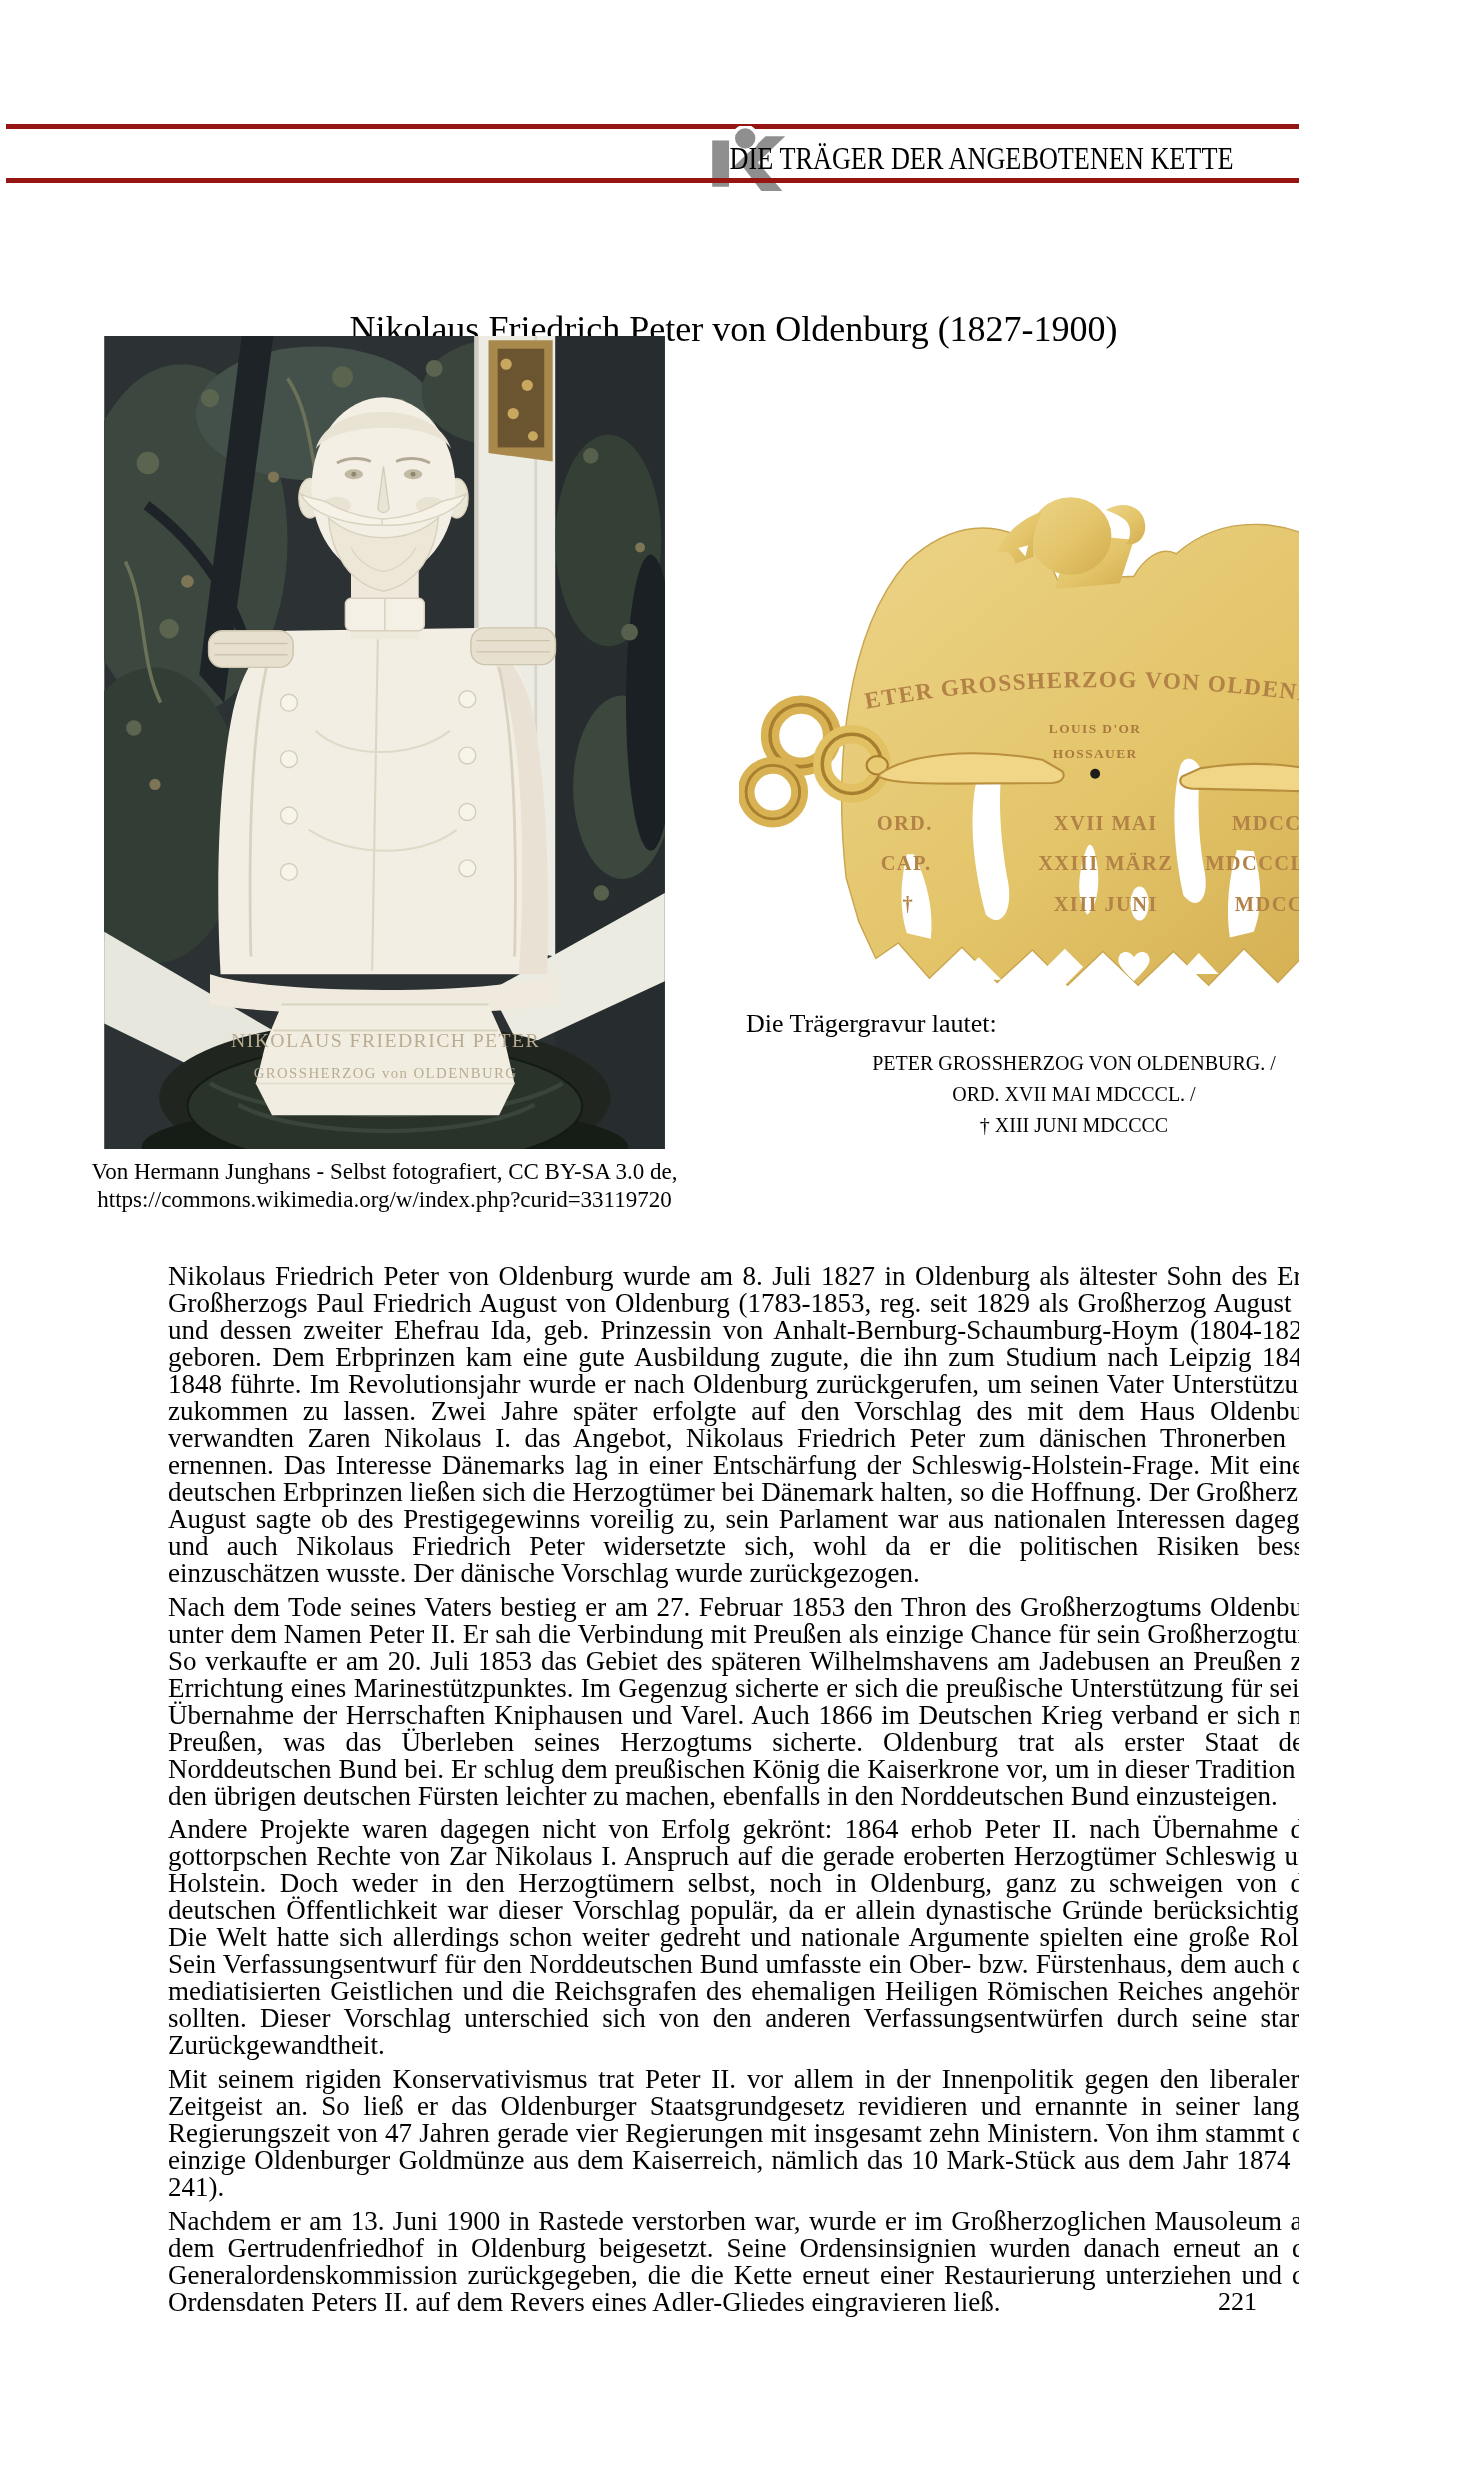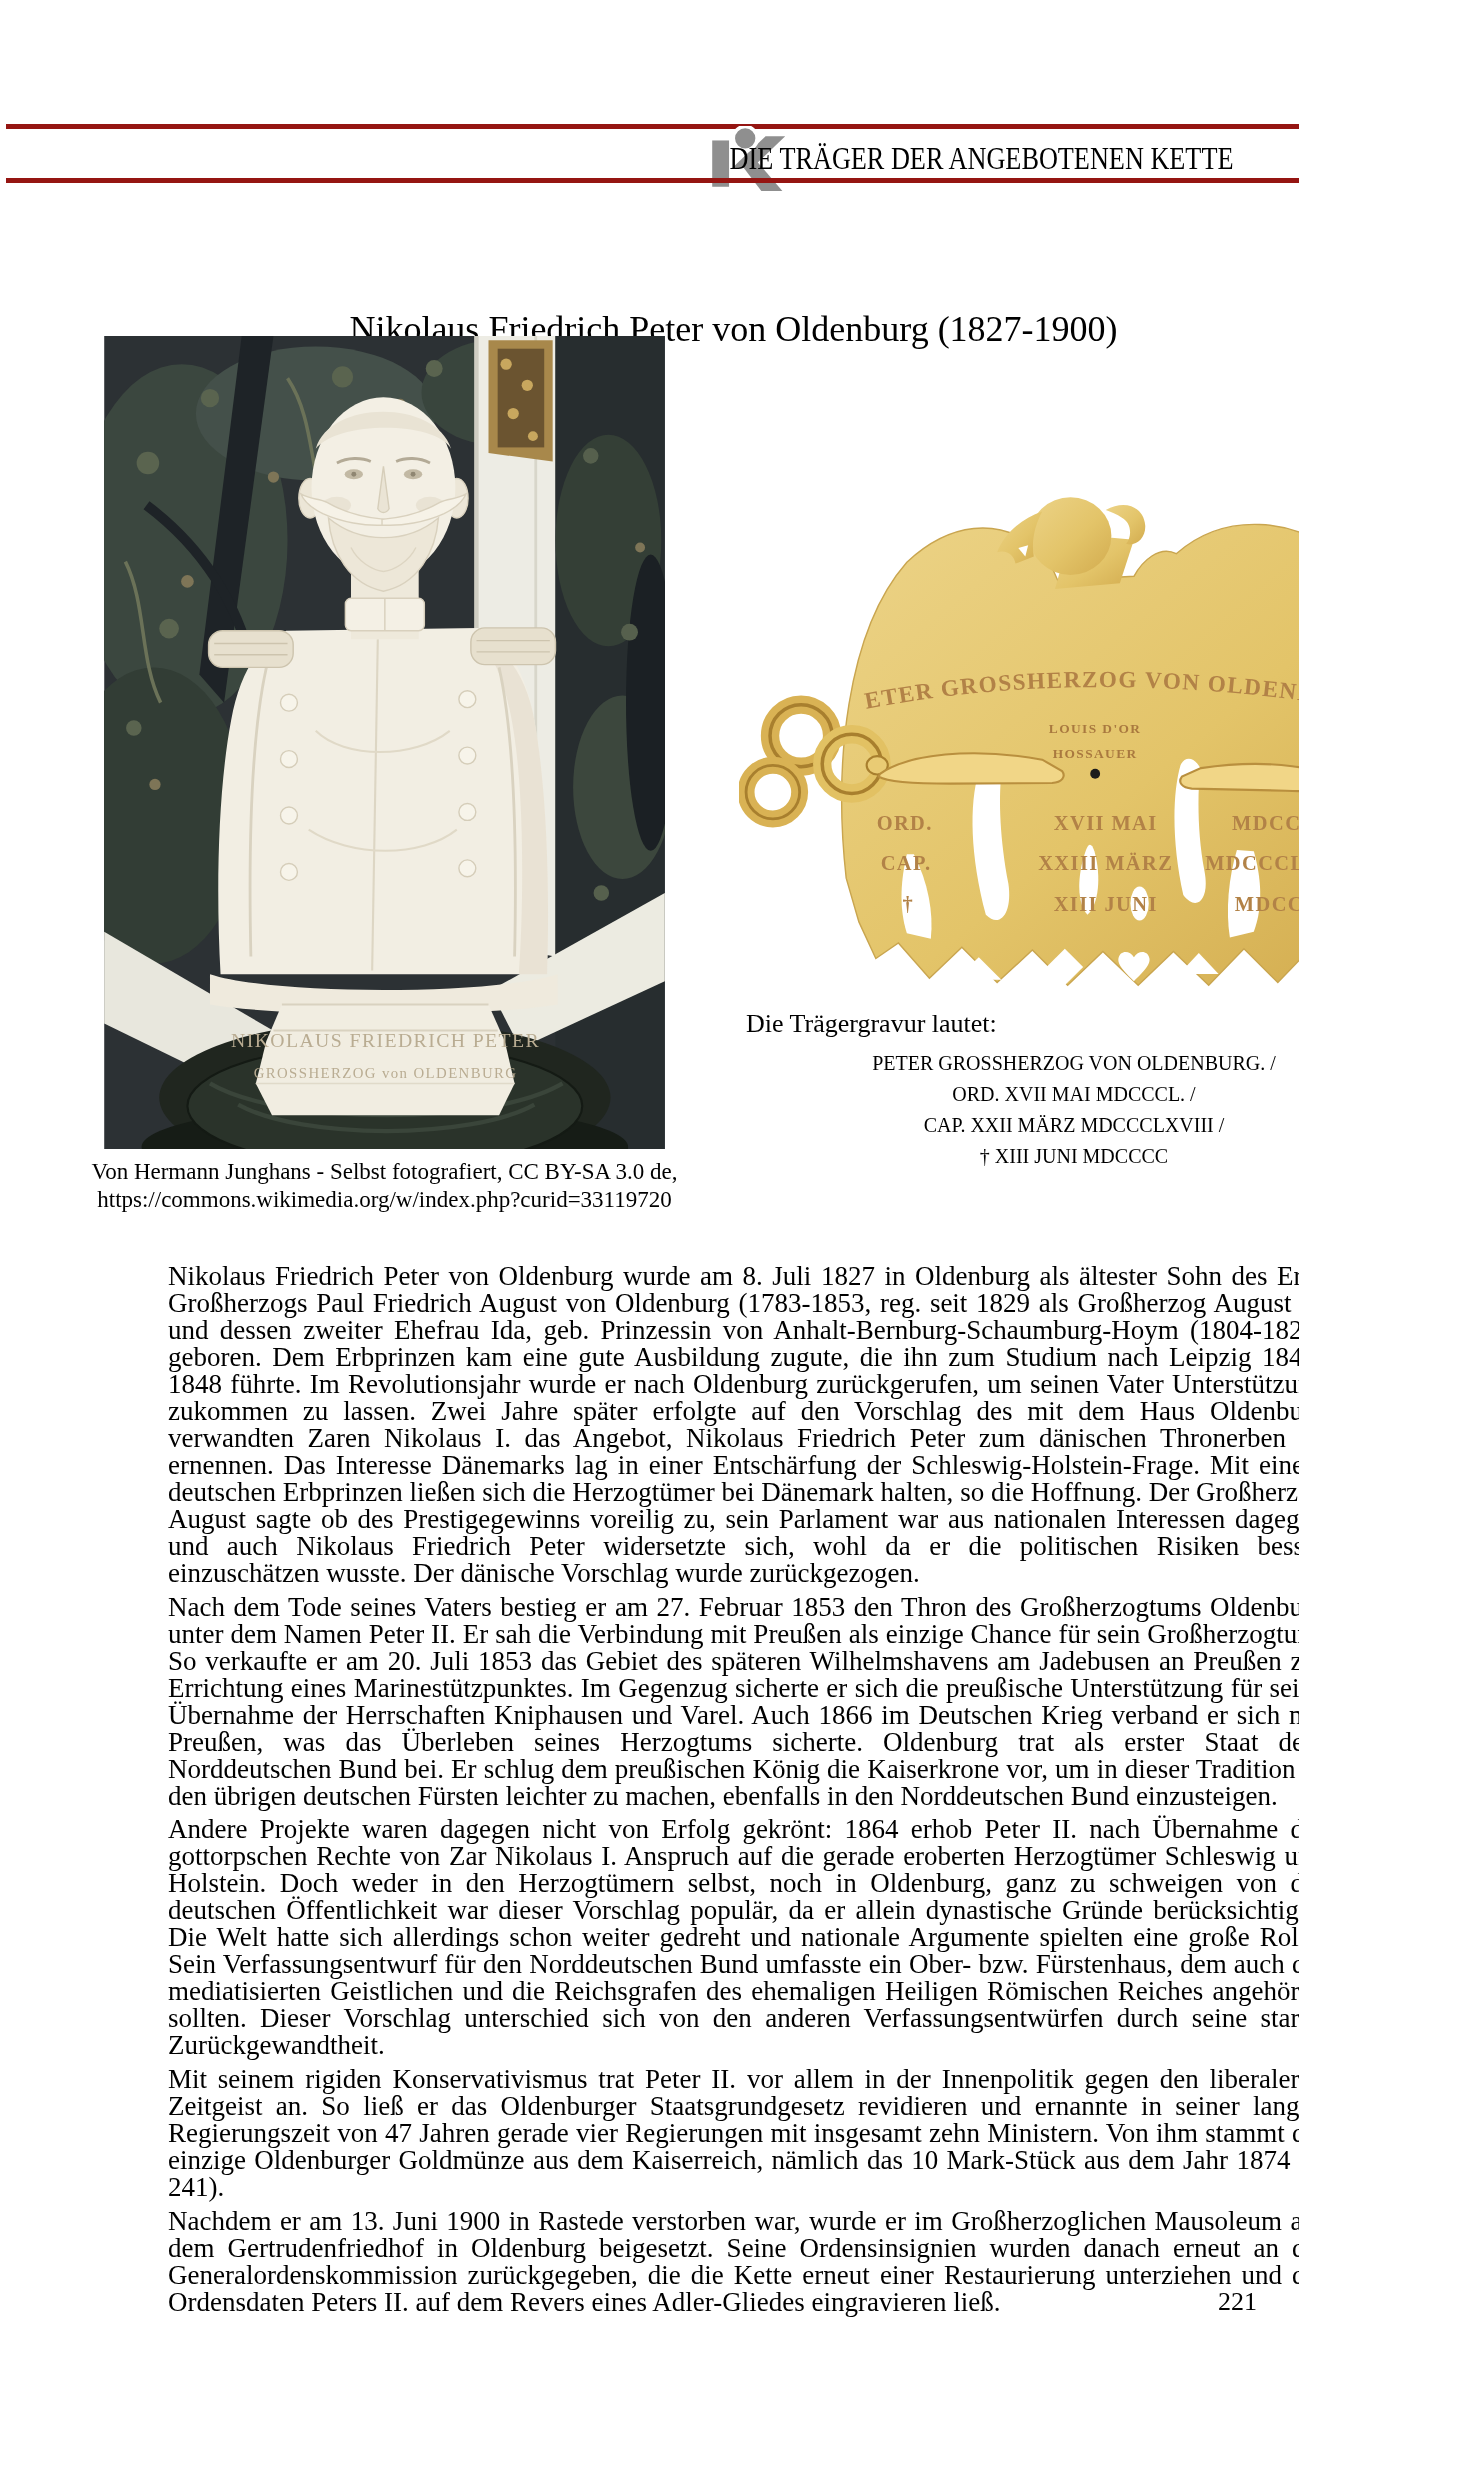--- a/index.html
+++ b/index.html
@@ -259,21 +259,20 @@
       <text x="775" y="532">MDCCCL.</text>
       <text x="775" y="589">MDCCCLXVIII</text>
       <text x="775" y="646">MDCCCC</text>
     </g>
   </svg>
 
   <div class="gravur-heading">Die Trägergravur lautet:</div>
   <div class="gravur-lines">
     <div>PETER GROSSHERZOG VON OLDENBURG. /</div>
     <div>ORD. XVII MAI MDCCCL. /</div>
-    <div>CAP. XXII MÄRZ MDCCCLXVIII /</div>
     <div>† XIII JUNI MDCCCC</div>
   </div>
 
   <div class="body-text">
     <p>Nikolaus Friedrich Peter von Oldenburg wurde am 8. Juli 1827 in Oldenburg als ältester Sohn des Erb-Großherzogs Paul Friedrich August von Oldenburg (1783-1853, reg. seit 1829 als Großherzog August I.) und dessen zweiter Ehefrau Ida, geb. Prinzessin von Anhalt-Bernburg-Schaumburg-Hoym (1804-1828) geboren. Dem Erbprinzen kam eine gute Ausbildung zugute, die ihn zum Studium nach Leipzig 1846-1848 führte. Im Revolutionsjahr wurde er nach Oldenburg zurückgerufen, um seinen Vater Unterstützung zukommen zu lassen. Zwei Jahre später erfolgte auf den Vorschlag des mit dem Haus Oldenburg verwandten Zaren Nikolaus I. das Angebot, Nikolaus Friedrich Peter zum dänischen Thronerben zu ernennen. Das Interesse Dänemarks lag in einer Entschärfung der Schleswig-Holstein-Frage. Mit einem deutschen Erbprinzen ließen sich die Herzogtümer bei Dänemark halten, so die Hoffnung. Der Großherzog August sagte ob des Prestigegewinns voreilig zu, sein Parlament war aus nationalen Interessen dagegen und auch Nikolaus Friedrich Peter widersetzte sich, wohl da er die politischen Risiken besser einzuschätzen wusste. Der dänische Vorschlag wurde zurückgezogen.</p>
     <p>Nach dem Tode seines Vaters bestieg er am 27. Februar 1853 den Thron des Großherzogtums Oldenburg unter dem Namen Peter II. Er sah die Verbindung mit Preußen als einzige Chance für sein Großherzogtum. So verkaufte er am 20. Juli 1853 das Gebiet des späteren Wilhelmshavens am Jadebusen an Preußen zur Errichtung eines Marinestützpunktes. Im Gegenzug sicherte er sich die preußische Unterstützung für seine Übernahme der Herrschaften Kniphausen und Varel. Auch 1866 im Deutschen Krieg verband er sich mit Preußen, was das Überleben seines Herzogtums sicherte. Oldenburg trat als erster Staat dem Norddeutschen Bund bei. Er schlug dem preußischen König die Kaiserkrone vor, um in dieser Tradition es den übrigen deutschen Fürsten leichter zu machen, ebenfalls in den Norddeutschen Bund einzusteigen.</p>
     <p>Andere Projekte waren dagegen nicht von Erfolg gekrönt: 1864 erhob Peter II. nach Übernahme der gottorpschen Rechte von Zar Nikolaus I. Anspruch auf die gerade eroberten Herzogtümer Schleswig und Holstein. Doch weder in den Herzogtümern selbst, noch in Oldenburg, ganz zu schweigen von der deutschen Öffentlichkeit war dieser Vorschlag populär, da er allein dynastische Gründe berücksichtigte. Die Welt hatte sich allerdings schon weiter gedreht und nationale Argumente spielten eine große Rolle. Sein Verfassungsentwurf für den Norddeutschen Bund umfasste ein Ober- bzw. Fürstenhaus, dem auch die mediatisierten Geistlichen und die Reichsgrafen des ehemaligen Heiligen Römischen Reiches angehören sollten. Dieser Vorschlag unterschied sich von den anderen Verfassungsentwürfen durch seine starke Zurückgewandtheit.</p>
     <p>Mit seinem rigiden Konservativismus trat Peter II. vor allem in der Innenpolitik gegen den liberaleren Zeitgeist an. So ließ er das Oldenburger Staatsgrundgesetz revidieren und ernannte in seiner langen Regierungszeit von 47 Jahren gerade vier Regierungen mit insgesamt zehn Ministern. Von ihm stammt die einzige Oldenburger Goldmünze aus dem Kaiserreich, nämlich das 10 Mark-Stück aus dem Jahr 1874 (J. 241).</p>
     <p>Nachdem er am 13. Juni 1900 in Rastede verstorben war, wurde er im Großherzoglichen Mausoleum auf dem Gertrudenfriedhof in Oldenburg beigesetzt. Seine Ordensinsignien wurden danach erneut an die Generalordenskommission zurückgegeben, die die Kette erneut einer Restaurierung unterziehen und die Ordensdaten Peters II. auf dem Revers eines Adler-Gliedes eingravieren ließ.</p>
   </div>

